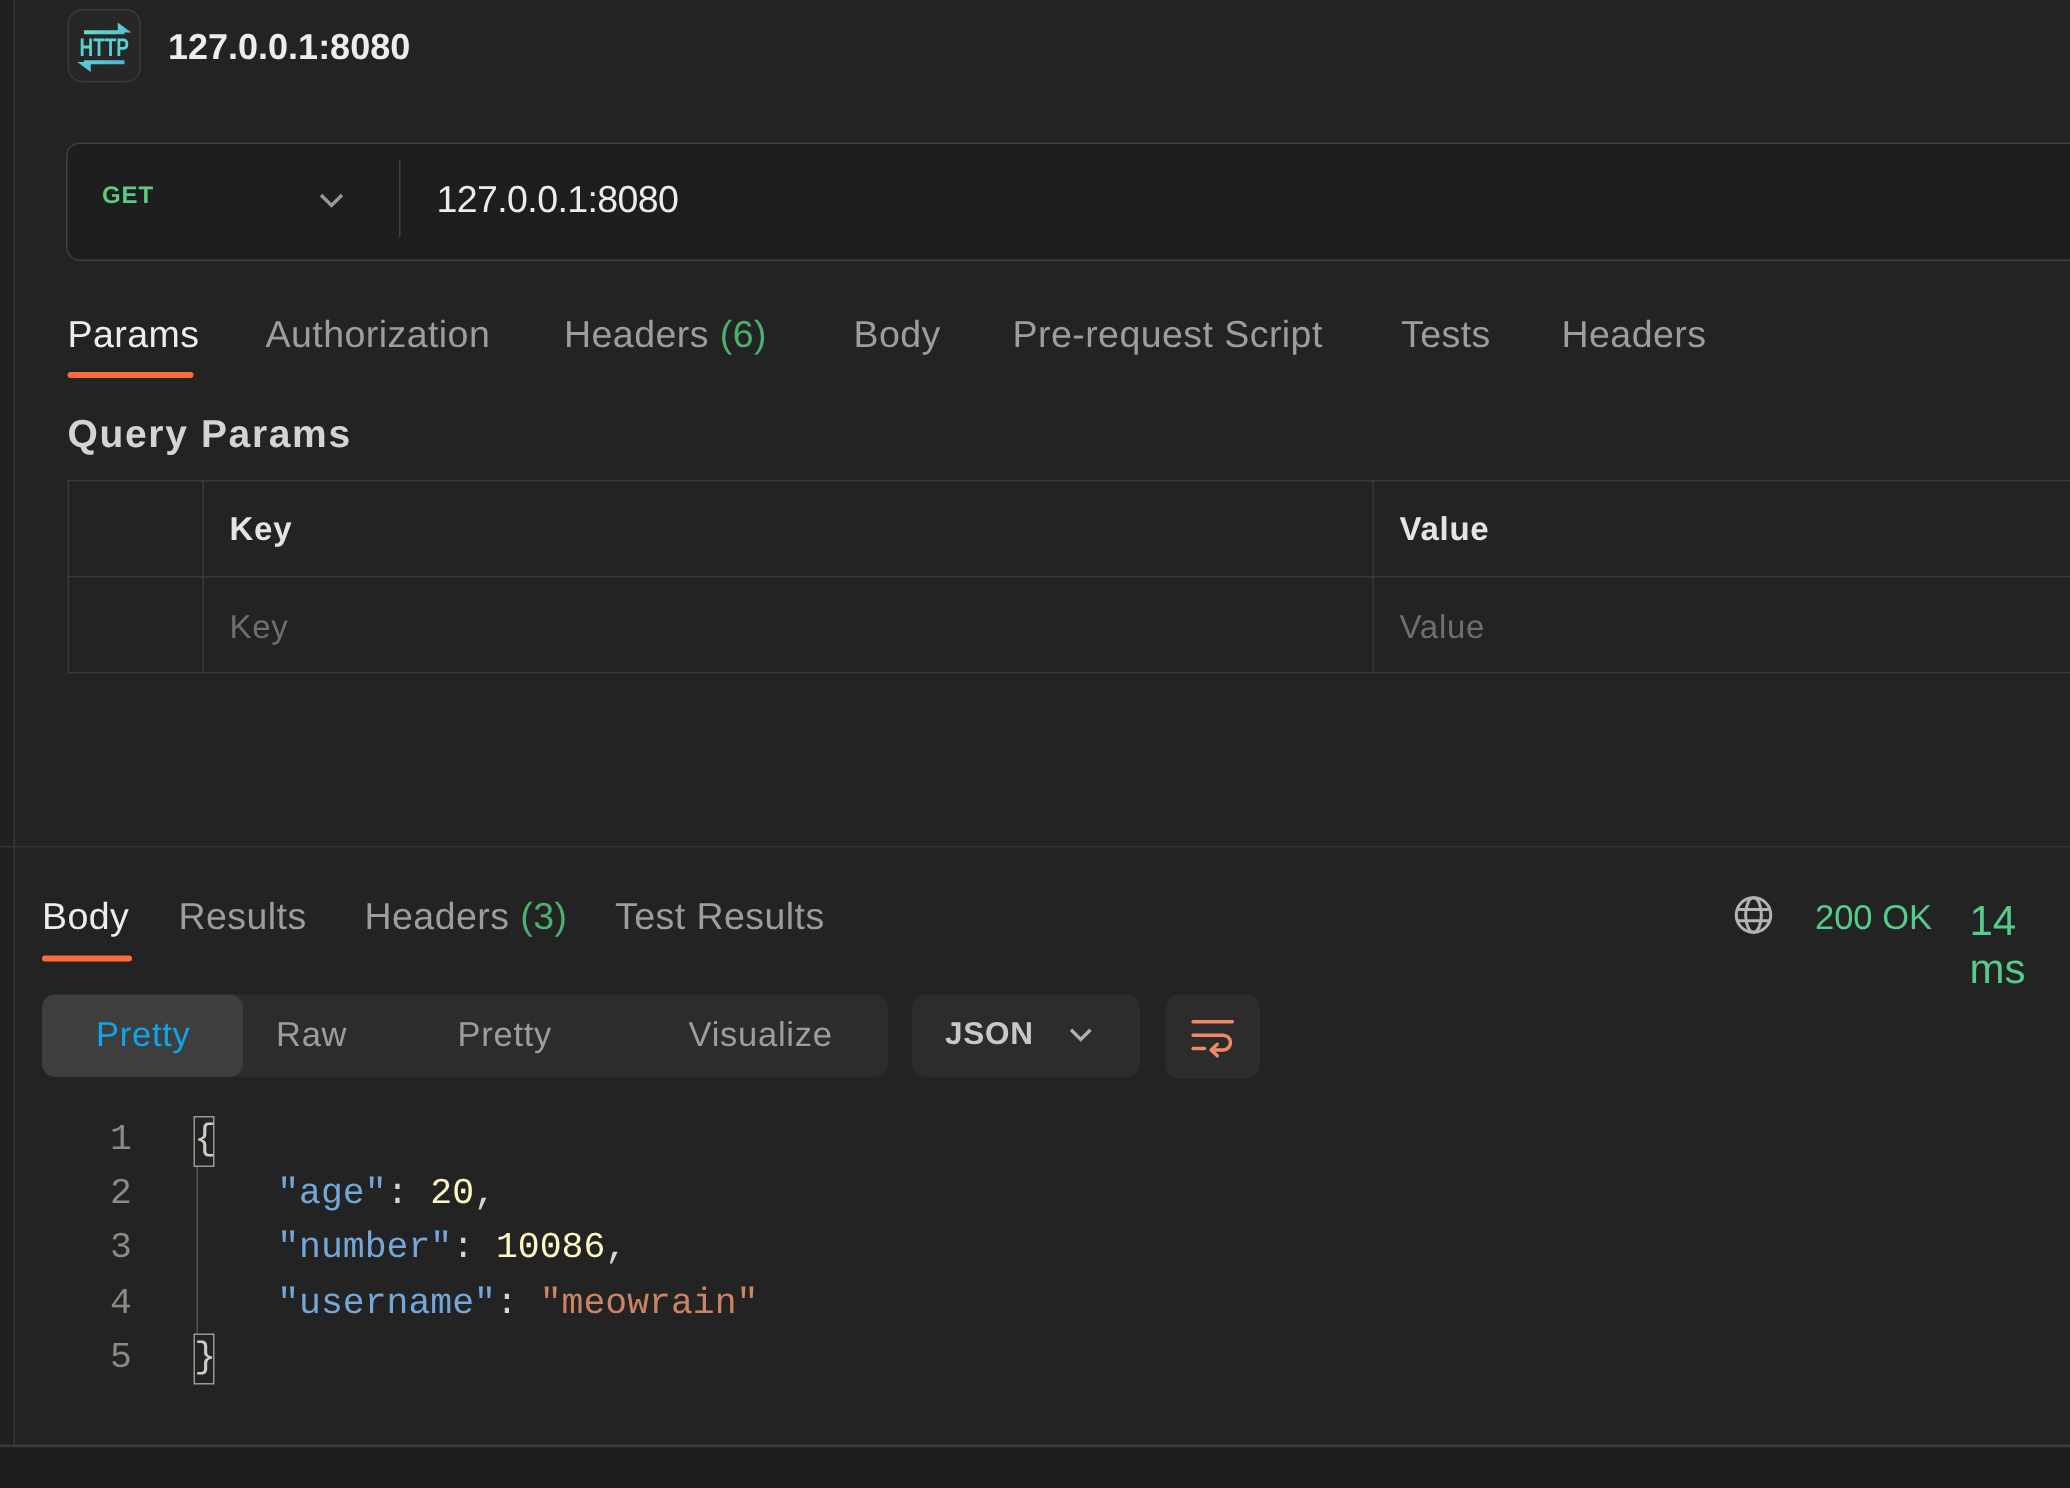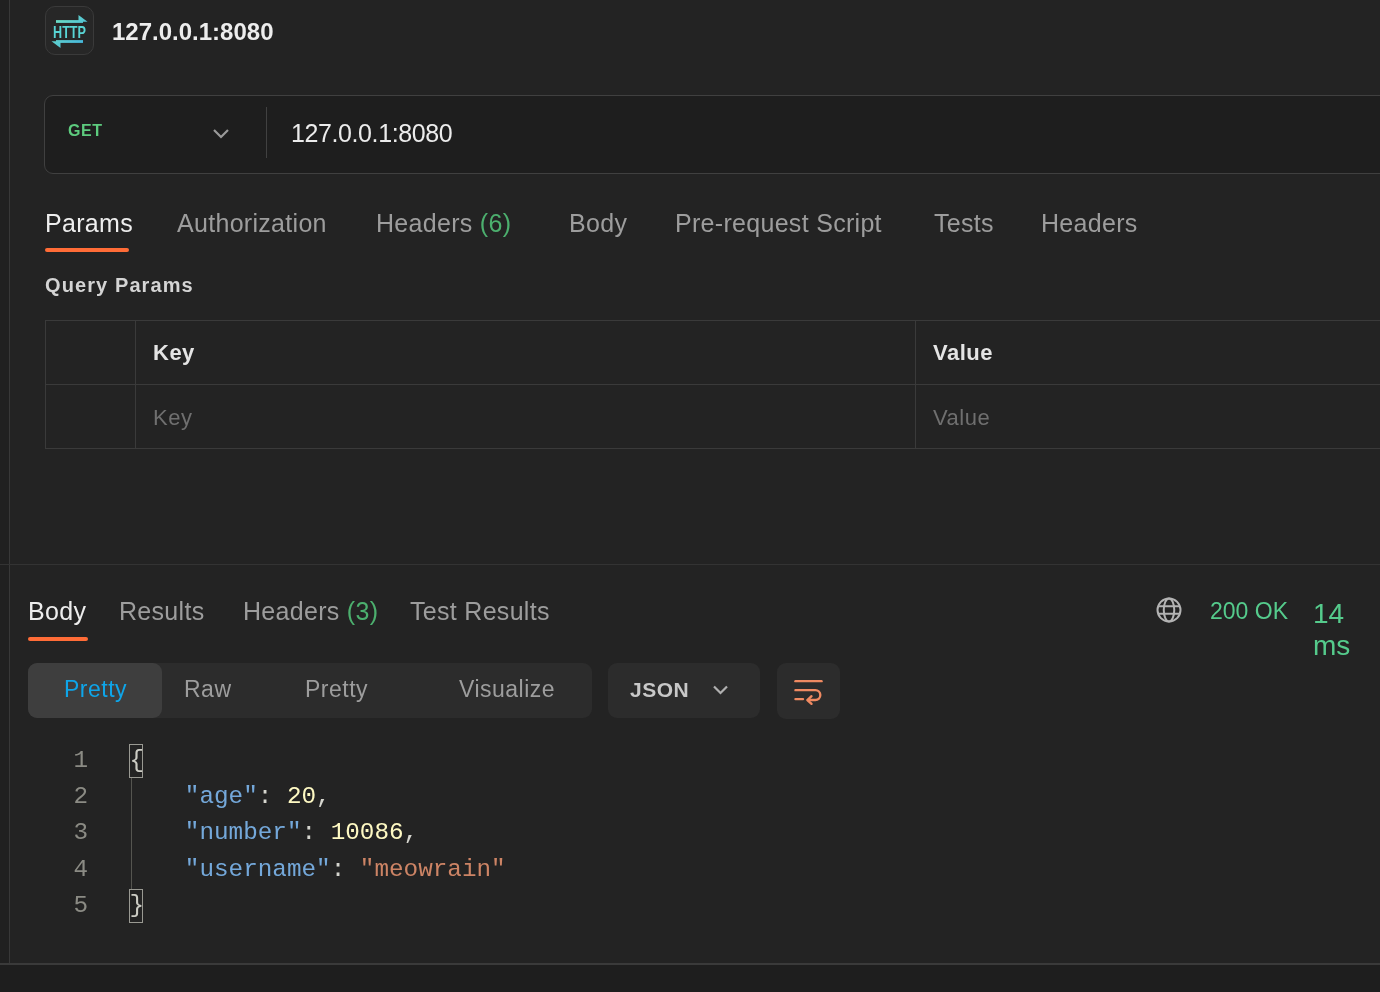--- a/index.html
+++ b/index.html
@@ -21,21 +21,21 @@
   #urldivider { left:266px; top:107px; width:1px; height:51px; background:#414141; }
   #urltext { left:291px; top:119px; font-size:25px; color:#ececec; letter-spacing:-0.4px; }
 
   
   .rtab { position:absolute; top:209px; font-size:25px; letter-spacing:0.3px; color:#9d9d9d; }
   .rtab.active { color:#ededed; }
   #params-underline { left:45px; top:248px; width:84px; height:4px; background:#ff6c37; border-radius:2px; }
   .grn { color:#4caf6e; }
 
   
-  #qplabel { left:45px; top:274px; font-size:20px; font-weight:bold; color:#d4d4d4; letter-spacing:1.1px;text-align:right; }
+  #qplabel { left:45px; top:274px; font-size:26px; font-weight:bold; color:#d4d4d4; letter-spacing:1.1px;text-align:right; }
   #ptable { left:45px; top:320px; width:1360px; height:128px; }
   .tline { position:absolute; background:#3a3a3a; }
   .thead { position:absolute; font-size:22px; font-weight:bold; color:#e4e4e4; letter-spacing:0.5px; }
   .tph   { position:absolute; font-size:22px; color:#6f6f6f; letter-spacing:0.5px; }
 
   
   #middiv { left:0; top:564px; width:1380px; height:1px; background:#333333; }
 
   
   .stab { position:absolute; top:597px; font-size:25px; letter-spacing:0.3px; color:#9d9d9d; }

